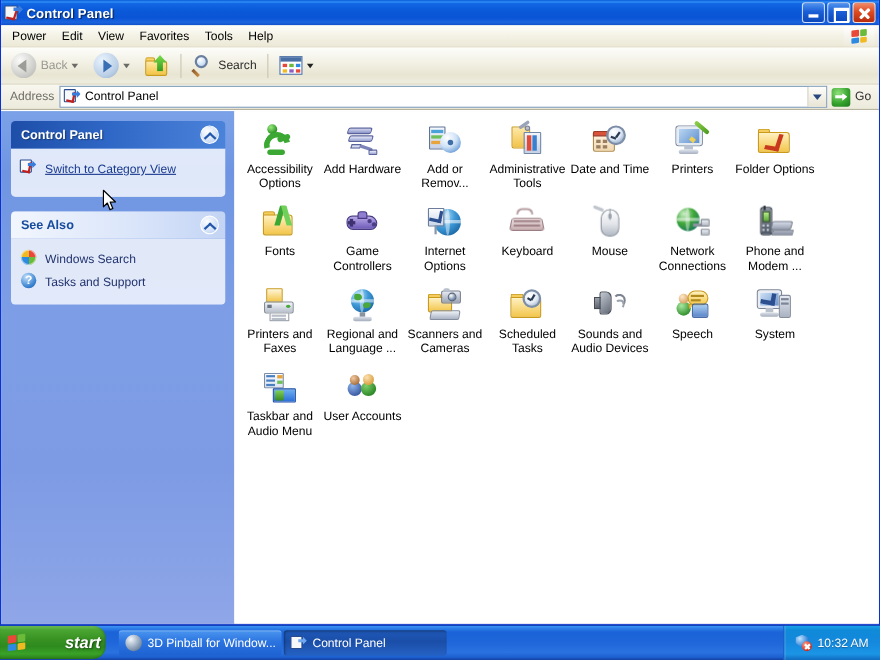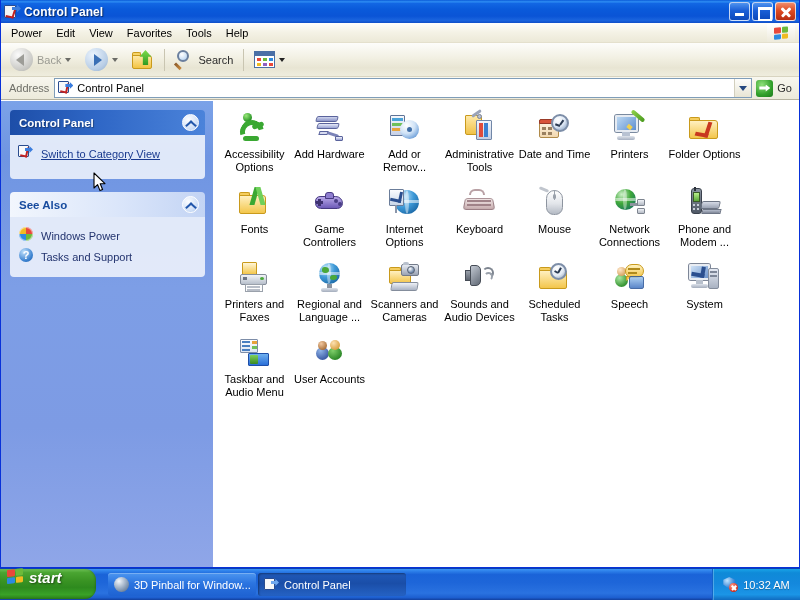--- a/index.html
+++ b/index.html
@@ -264,22 +264,23 @@
     background: linear-gradient(to bottom, #3d95f5 0%, #2b7de8 8%, #1a63d8 18%,
       #1e66d9 45%, #2a72e0 78%, #1d5fd0 92%, #123f9e 100%);
     border-top: 1px solid #0a3fb5;
     display: flex; align-items: center;
   }
   .startbtn {
     width: 96px; height: 30px; flex: none; margin-top: -1px;
     background: linear-gradient(to bottom, #6fc257 0%, #4aa532 12%, #399323 40%,
       #2e8a1e 62%, #39a227 85%, #2b7d1a 100%);
     border-radius: 0 11px 11px 0;
-    display: flex; padding-left: 7px;
+    display: flex; align-items: center; padding-left: 7px;
     box-shadow: inset -1px 0 2px rgba(0,0,0,.2);
+    gap: 30px;
   }
   .startbtn .flag { width: 17px; height: 15px; margin-right: 5px; transform: skewY(-7deg); }
   .startbtn .flag i { width: 7.5px; height: 6.5px; }
   .startbtn .flag .q2 { left: 8.5px; }
   .startbtn .flag .q3 { top: 7.5px; }
   .startbtn .flag .q4 { left: 8.5px; top: 7.5px; }
   .startlbl {
     color: #fff; font-size: 15px; font-weight: bold; font-style: italic;
     text-shadow: 1px 1px 2px rgba(0,0,0,.5);
   }
@@ -446,21 +447,21 @@
         </div>
 
         <div class="panel">
           <div class="panel-head light">
             <span class="ptitle">See Also</span>
             <span class="chev"></span>
           </div>
           <div class="panel-body">
             <div class="sb-row">
               <span class="ico wu"></span>
-              <span class="sb-link plain">Windows Power</span>
+              <span class="sb-link plain">Windows Search</span>
             </div>
             <div class="sb-row">
               <span class="ico hs"></span>
               <span class="sb-link plain">Tasks and Support</span>
             </div>
           </div>
         </div>
 
       </div>
 
@@ -643,36 +644,36 @@
                 <span class="sq" style="left: 1px; top: 8px; width: 22px; height: 14px; background: linear-gradient(rgb(255, 240, 192), rgb(243, 198, 75)); border: 1px solid rgb(201, 154, 28); border-radius: 1px 3px 2px 2px;"></span>
                 <span class="sq" style="left: 13px; top: 2px; width: 18px; height: 12px; background: linear-gradient(rgb(230, 234, 242), rgb(154, 163, 180)); border: 1px solid rgb(115, 123, 138); border-radius: 2px;"></span>
                 <span class="sq" style="left: 19px; top: 4px; width: 8px; height: 8px; border-radius: 50%; background: radial-gradient(circle at 35% 30%, rgb(255, 255, 255), rgb(109, 134, 168) 70%); border: 1px solid rgb(90, 100, 117);"></span>
                 <span class="sq" style="left: 15px; top: 0px; width: 6px; height: 3px; background: rgb(184, 192, 204); border-radius: 2px 2px 0px 0px;"></span>
                 <span class="sq" style="left: 3px; top: 20px; width: 27px; height: 9px; background: linear-gradient(rgb(238, 241, 246), rgb(170, 179, 196)); border: 1px solid rgb(132, 141, 156); border-radius: 2px; transform: skewX(-10deg);"></span>
               </span>
               <div class="caption">Scanners and Cameras</div>
             </div>
             <div class="cell">
               <span class="iconbox">
-                <span class="sq" style="left: 2px; top: 8px; width: 7px; height: 11px; background: linear-gradient(rgb(154, 161, 171), rgb(93, 100, 111)); border: 1px solid rgb(70, 76, 86);"></span>
-                <span class="sq" style="left: 7px; top: 3px; width: 11px; height: 21px; background: linear-gradient(135deg, rgb(194, 200, 210), rgb(98, 106, 118)); border: 1px solid rgb(70, 76, 86); border-radius: 2px 5px 5px 2px;"></span>
-                <span class="sq" style="left: 19px; top: 5px; width: 12px; height: 12px; border-width: 2px; border-style: solid; border-color: rgb(125, 132, 143) rgb(125, 132, 143) transparent transparent; border-image: initial; border-radius: 50%;"></span>
-                <span class="sq" style="left: 21px; top: 10px; width: 9px; height: 9px; border-width: 2px; border-style: solid; border-color: rgb(154, 161, 171) rgb(154, 161, 171) transparent transparent; border-image: initial; border-radius: 50%;"></span>
-              </span>
-              <div class="caption">Sounds and Audio Devices</div>
-            </div>
-            <div class="cell">
-              <span class="iconbox">
                 <span class="sq" style="left: 1px; top: 5px; width: 12px; height: 4px; background: rgb(245, 205, 94); border-top: 1px solid rgb(201, 154, 28); border-right: 1px solid rgb(201, 154, 28); border-left: 1px solid rgb(201, 154, 28); border-image: initial; border-bottom: none; border-radius: 2px 2px 0px 0px;"></span>
                 <span class="sq" style="left: 1px; top: 8px; width: 28px; height: 19px; background: linear-gradient(rgb(255, 240, 192), rgb(243, 198, 75)); border: 1px solid rgb(201, 154, 28); border-radius: 1px 3px 2px 2px;"></span>
                 <span class="sq" style="left: 12px; top: 1px; width: 17px; height: 17px; border-radius: 50%; background: radial-gradient(circle at 35% 28%, rgb(255, 255, 255), rgb(226, 234, 244) 55%, rgb(168, 182, 200) 85%); border: 2px solid rgb(125, 142, 168);"></span>
                 <span class="sq" style="left: 19px; top: 5px; width: 2px; height: 6px; background: rgb(42, 58, 82); transform-origin: center bottom; transform: rotate(30deg);"></span>
                 <span class="sq" style="left: 19px; top: 7px; width: 2px; height: 4px; background: rgb(42, 58, 82); transform-origin: center bottom; transform: rotate(-60deg);"></span>
               </span>
               <div class="caption">Scheduled Tasks</div>
+            </div>
+            <div class="cell">
+              <span class="iconbox">
+                <span class="sq" style="left: 2px; top: 8px; width: 7px; height: 11px; background: linear-gradient(rgb(154, 161, 171), rgb(93, 100, 111)); border: 1px solid rgb(70, 76, 86);"></span>
+                <span class="sq" style="left: 7px; top: 3px; width: 11px; height: 21px; background: linear-gradient(135deg, rgb(194, 200, 210), rgb(98, 106, 118)); border: 1px solid rgb(70, 76, 86); border-radius: 2px 5px 5px 2px;"></span>
+                <span class="sq" style="left: 19px; top: 5px; width: 12px; height: 12px; border-width: 2px; border-style: solid; border-color: rgb(125, 132, 143) rgb(125, 132, 143) transparent transparent; border-image: initial; border-radius: 50%;"></span>
+                <span class="sq" style="left: 21px; top: 10px; width: 9px; height: 9px; border-width: 2px; border-style: solid; border-color: rgb(154, 161, 171) rgb(154, 161, 171) transparent transparent; border-image: initial; border-radius: 50%;"></span>
+              </span>
+              <div class="caption">Sounds and Audio Devices</div>
             </div>
             <div class="cell">
               <span class="iconbox">
                 <span class="sq" style="left: 2px; top: 12px; width: 13px; height: 13px; border-radius: 50%; background: radial-gradient(circle at 35% 30%, rgb(168, 232, 160), rgb(63, 154, 58) 65%, rgb(31, 122, 42));"></span>
                 <span class="sq" style="left: 4px; top: 5px; width: 9px; height: 9px; border-radius: 50%; background: radial-gradient(circle at 35% 30%, rgb(255, 230, 200), rgb(216, 168, 104) 70%);"></span>
                 <span class="sq" style="left: 12px; top: 2px; width: 19px; height: 14px; background: linear-gradient(rgb(255, 242, 192), rgb(243, 198, 75)); border: 1px solid rgb(201, 154, 28); border-radius: 7px;"></span>
                 <span class="sq" style="left: 15px; top: 6px; width: 12px; height: 1.6px; background: rgb(176, 138, 28);"></span>
                 <span class="sq" style="left: 15px; top: 10px; width: 9px; height: 1.6px; background: rgb(176, 138, 28);"></span>
                 <span class="sq" style="left: 13px; top: 14px; width: 6px; height: 5px; background: rgb(243, 198, 75); border: 1px solid rgb(201, 154, 28); clip-path: polygon(0px 0px, 100% 0px, 20% 100%);"></span>
                 <span class="sq" style="left: 16px; top: 14px; width: 15px; height: 13px; background: linear-gradient(rgb(159, 200, 240), rgb(63, 114, 192)); border: 1px solid rgb(42, 84, 151); border-radius: 2px; opacity: 0.85;"></span>

